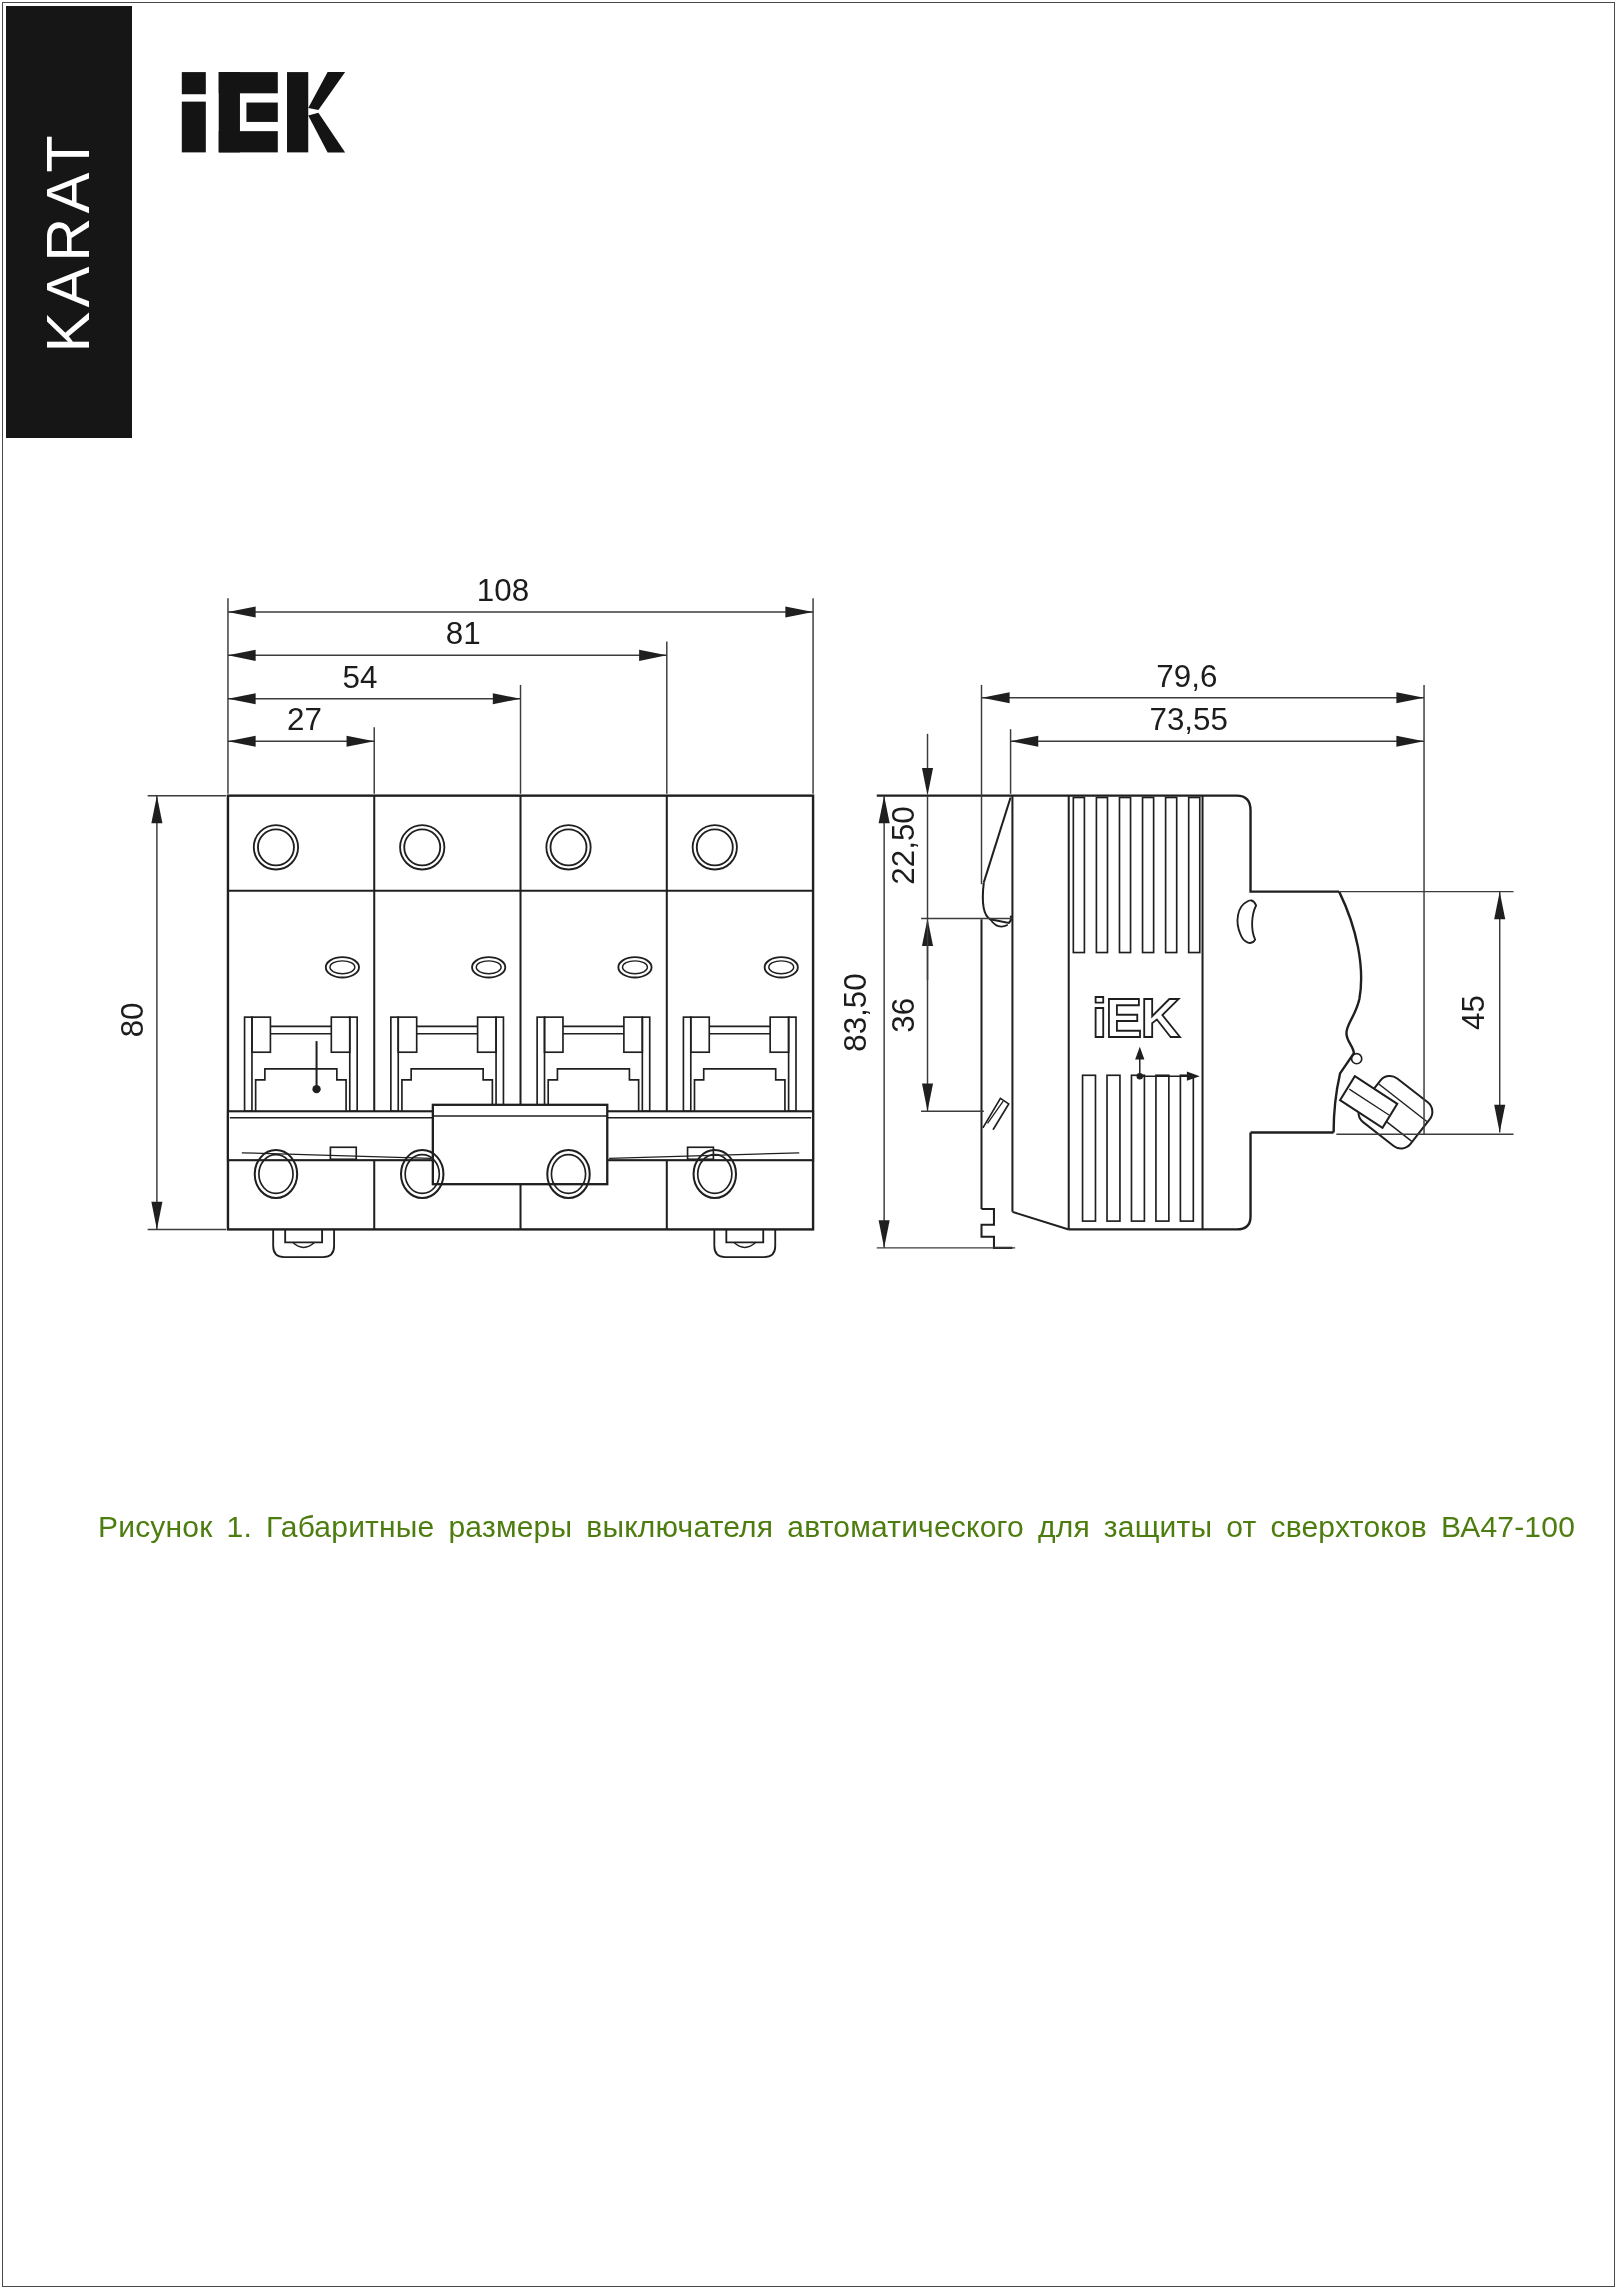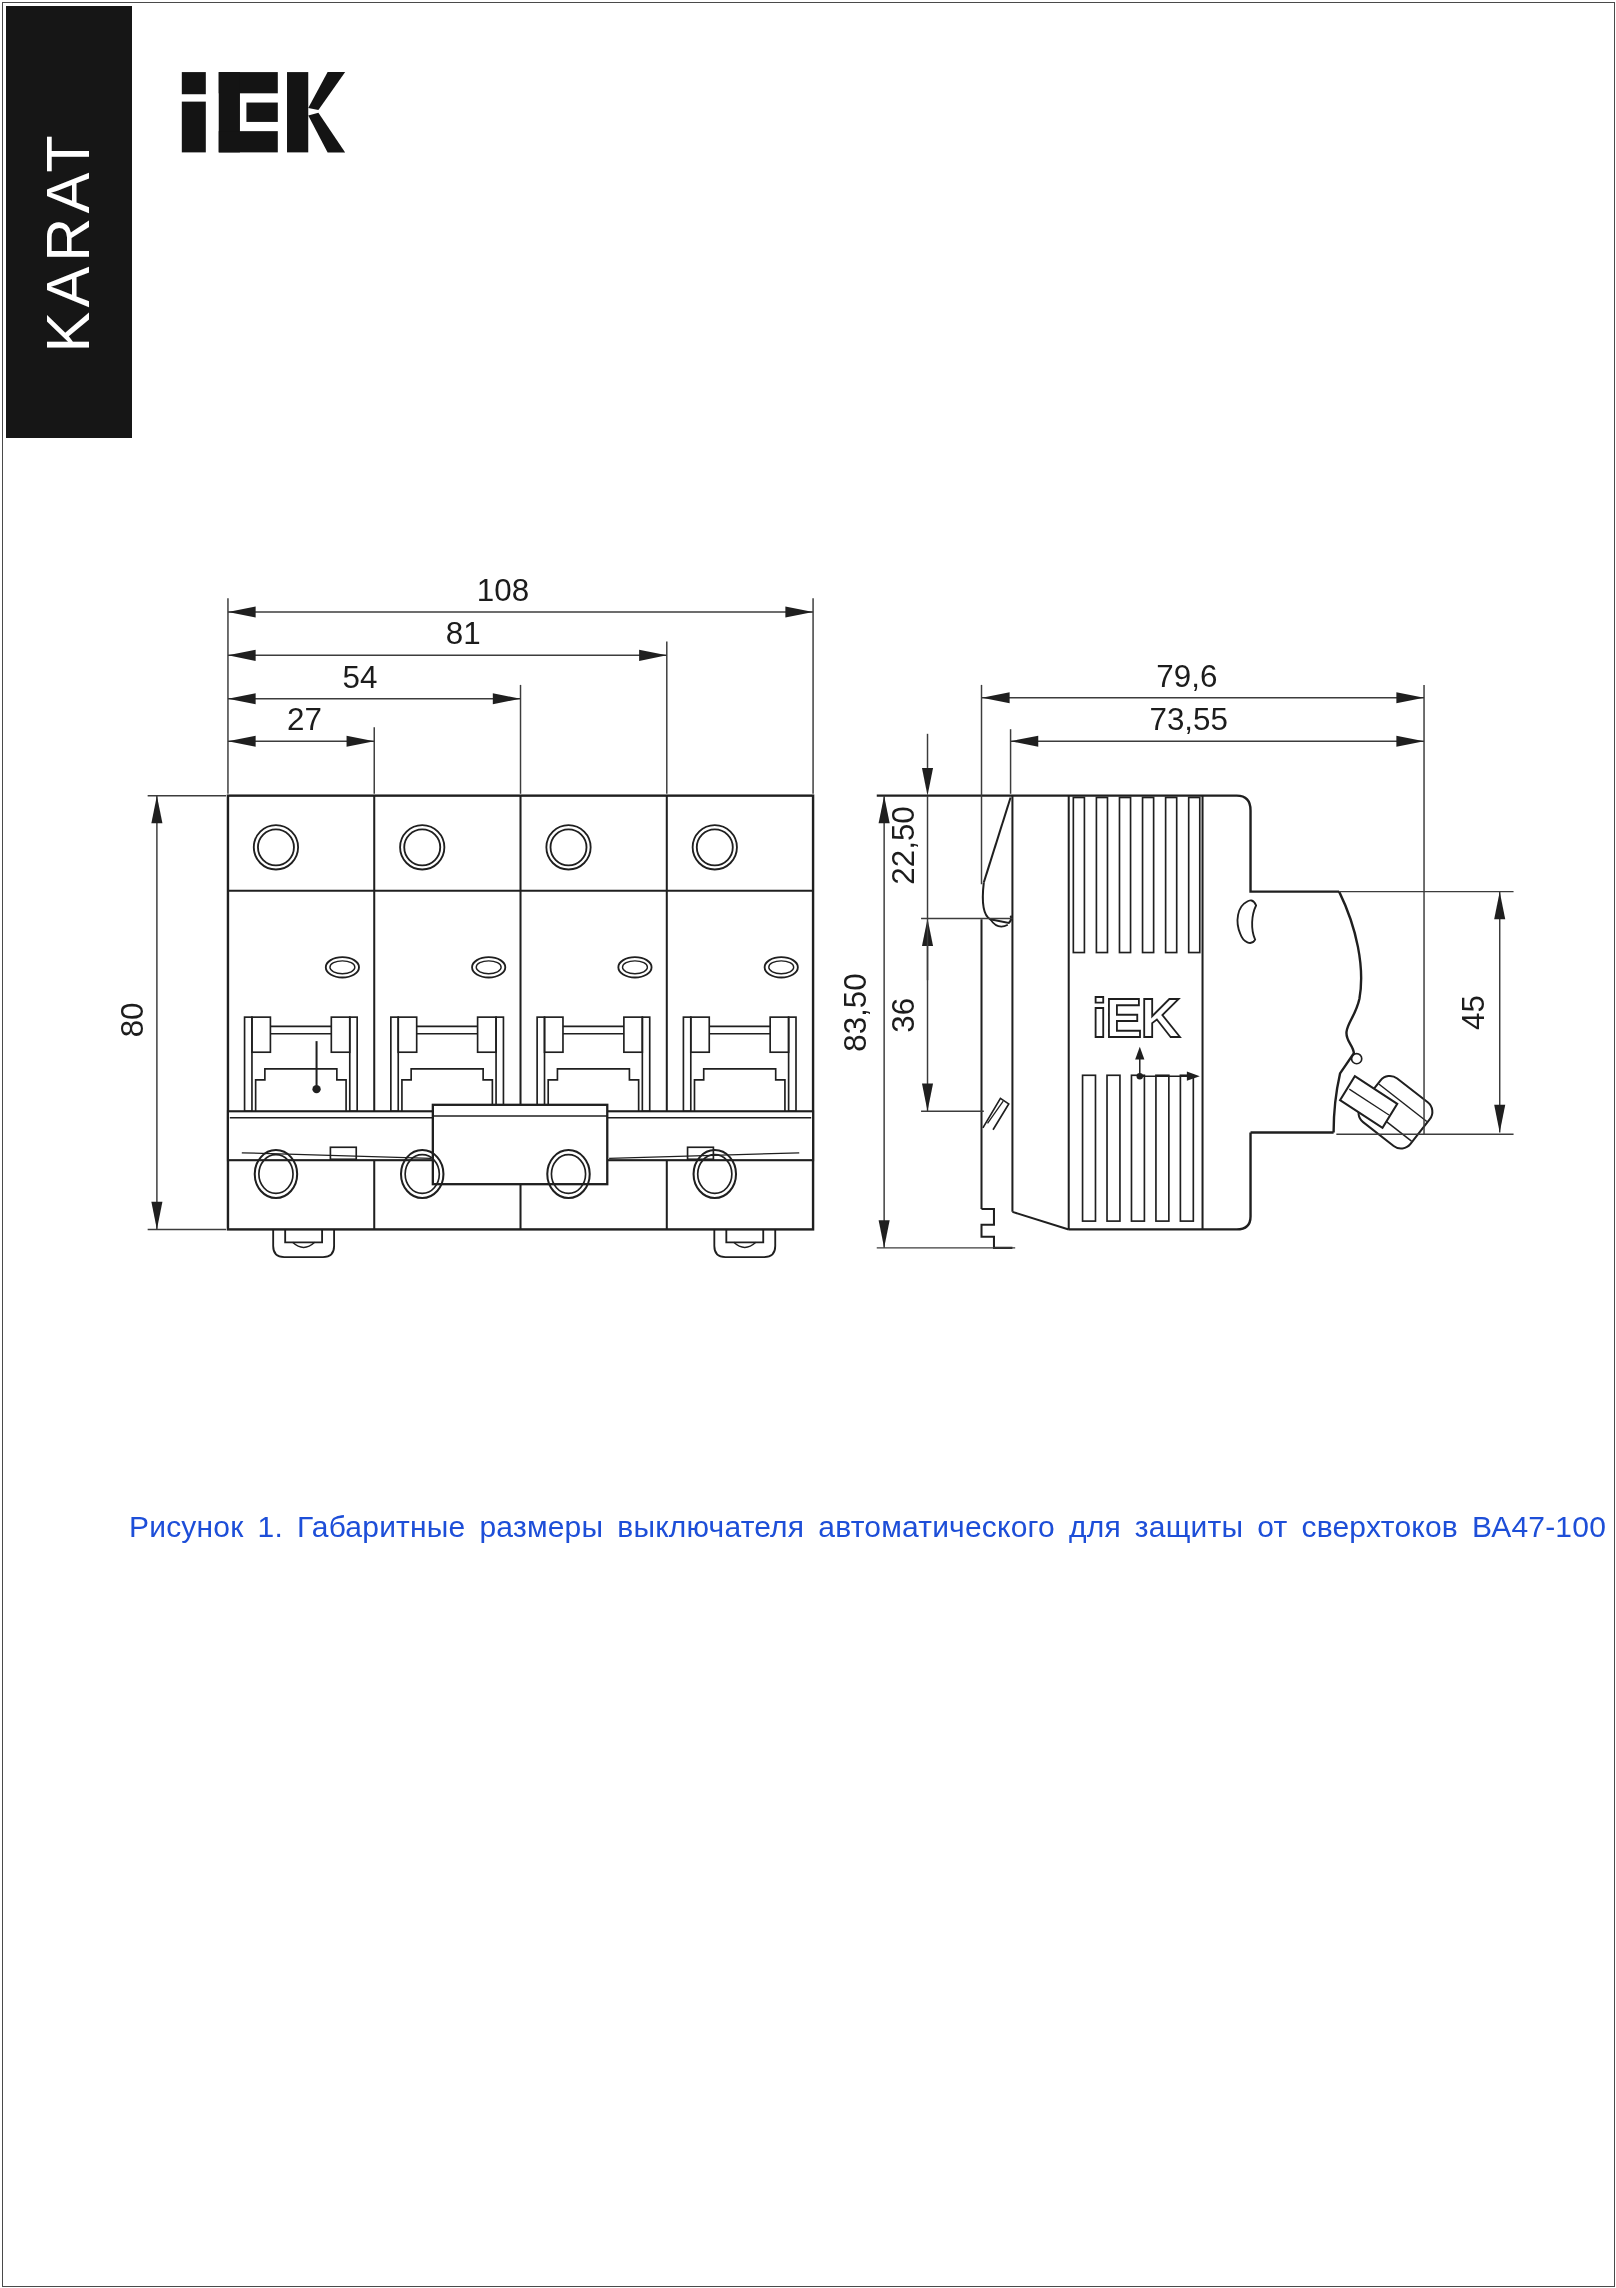--- a/index.html
+++ b/index.html
@@ -5,22 +5,22 @@
   html,body{margin:0;padding:0;background:#888;}
   .page{position:relative;width:1616px;height:2289px;background:#ffffff;overflow:hidden;
         font-family:"Liberation Sans", sans-serif;}
   .page-border{position:absolute;left:1.8px;top:1.8px;width:1611px;height:2283px;
         border:1.4px solid #4a4a4a;pointer-events:none;}
   .brand-bar{position:absolute;left:5.5px;top:5.5px;width:126px;height:432px;background:#161616;}
   .brand-text{position:absolute;left:-148px;top:203px;width:421px;height:65px;
         transform:rotate(-90deg);transform-origin:center;
         color:#ffffff;font-size:61px;font-weight:500;letter-spacing:4.6px;
         text-align:center;line-height:65px;}
-  .caption{position:absolute;left:129px;top:1510px;width:1384px;
-        font-size:30px;color:#1d4ed8;letter-spacing:0.2px;word-spacing:5.5px;white-space:nowrap;}
+  .caption{position:absolute;left:98px;top:1510px;width:1384px;
+        font-size:30px;color:#4d7c0f;letter-spacing:0.2px;word-spacing:5.5px;white-space:nowrap;}
   svg text{font-family:"Liberation Sans", sans-serif;}
   .dimtxt{font-size:34px;fill:#1c1c1c;}
 </style>
 </head>
 <body>
 
 <div class="page">
   <div class="page-border"></div>
 
   <div class="brand-bar">

